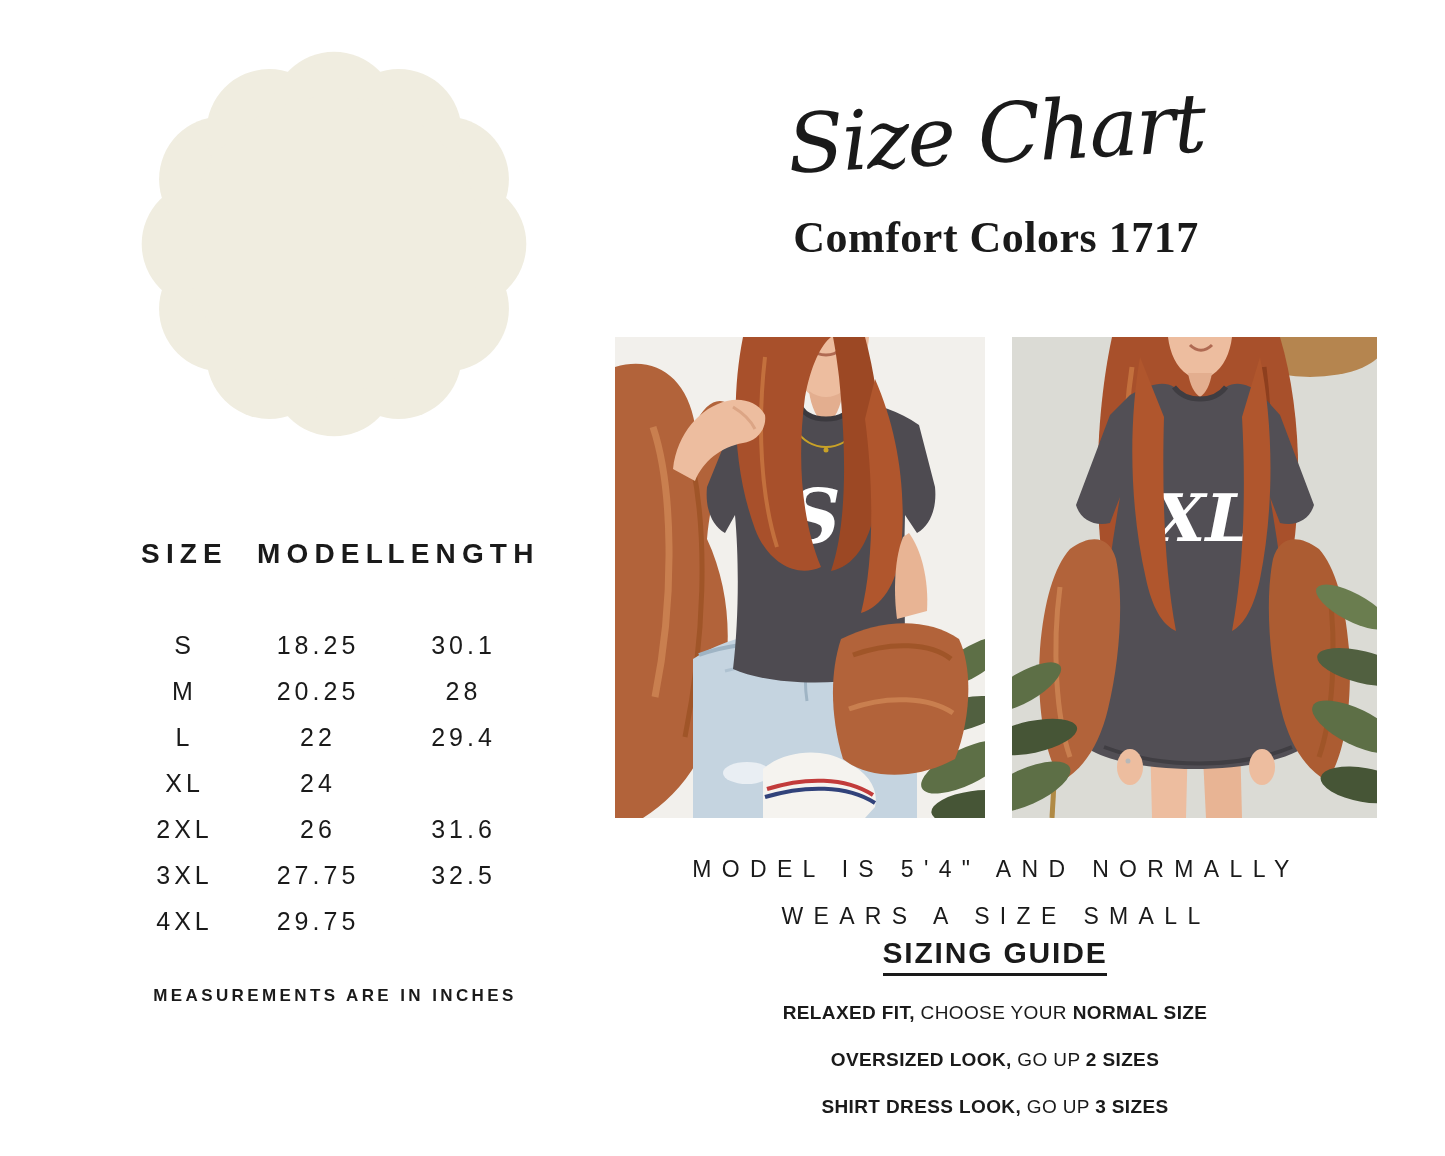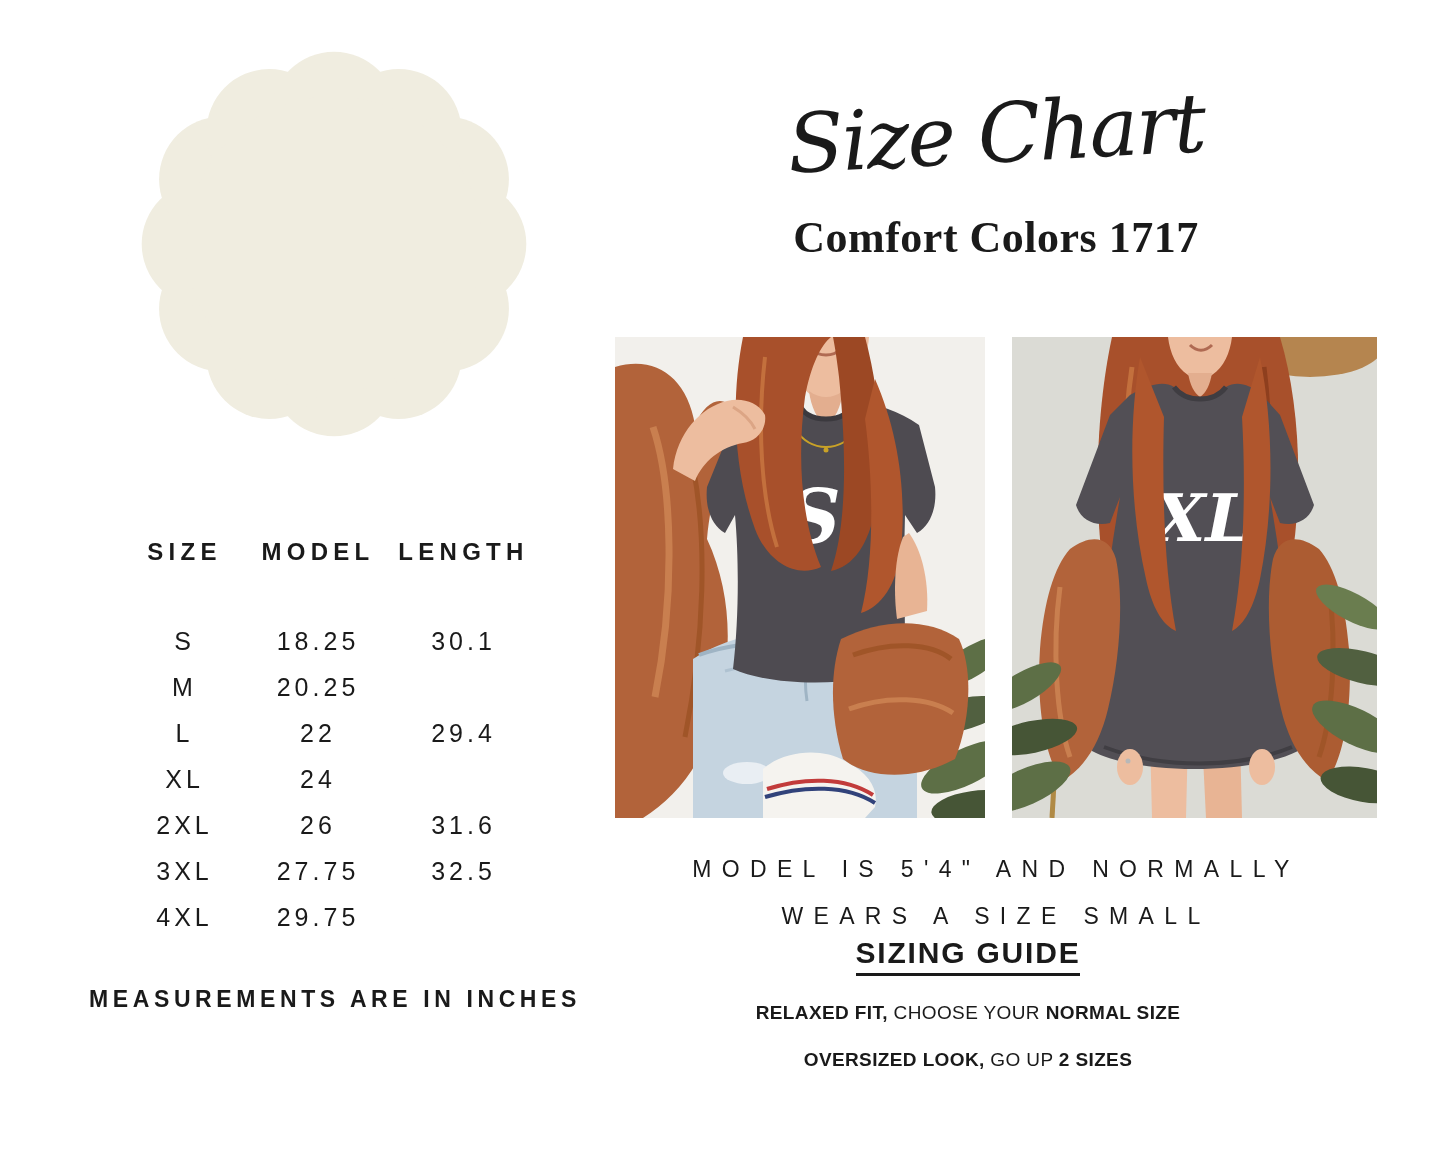--- a/index.html
+++ b/index.html
@@ -22,50 +22,50 @@
   }
   .brand-sub {
     font-family:"Liberation Serif", serif; font-size:44px; font-weight:700;
     margin:2px 0 0; letter-spacing:0.5px;
   }
 
   
   .size-table { position:absolute; left:112px; top:538px; width:436px; }
   .st-head {
     display:grid; grid-template-columns:145px 122px 169px;
-    font-size:24px; font-weight:700; letter-spacing:0.22em; text-align:center;
+    font-size:28px; font-weight:700; letter-spacing:0.22em; text-align:center;
   }
   .st-rows { margin-top:52px; }
   .st-row {
     display:grid; grid-template-columns:145px 122px 169px;
     height:46px; line-height:46px; font-size:25px; font-weight:500;
     letter-spacing:0.16em; text-align:center;
   }
   .measure-note {
     position:absolute; left:35px; top:986px; width:600px; text-align:center;
-    font-size:23px; font-weight:700; letter-spacing:0.2em;
+    font-size:17px; font-weight:700; letter-spacing:0.2em;
   }
 
   
   .photo { position:absolute; top:337px; height:481px; overflow:hidden; }
   .photo-left  { left:615px;  width:370px; }
   .photo-right { left:1012px; width:365px; }
   .photo svg { display:block; width:100%; height:100%; }
   .shirt-label {
     font-family:"DejaVu Serif", serif; font-style:italic; font-weight:700; fill:#ffffff;
   }
 
   
   .caption {
     position:absolute; left:596px; top:846px; width:800px; text-align:center;
     font-size:23px; font-weight:500; letter-spacing:0.45em; line-height:47px;
   }
 
   
-  .guide { position:absolute; left:568px; top:936px; width:800px; text-align:center; }
+  .guide { position:absolute; left:595px; top:936px; width:800px; text-align:center; }
   .guide-heading {
     display:inline-block; font-size:30px; font-weight:700; letter-spacing:0.06em;
     border-bottom:3px solid var(--ink,#1a1a1a); padding-bottom:3px; margin:0;
   }
   .guide-lines { margin-top:13px; font-size:19px; line-height:47px; letter-spacing:0.02em; }
   .guide-lines .b { font-weight:700; }
   .guide-lines .m { font-weight:400; }
 </style>
 </head>
 <body>
@@ -103,20 +103,21 @@
     </div>
     <div class="st-rows">
       <div class="st-row">
         <span>S</span>
         <span>18.25</span>
         <span>30.1</span>
       </div>
       <div class="st-row">
         <span>M</span>
         <span>20.25</span>
+        <span>28</span>
       </div>
       <div class="st-row">
         <span>L</span>
         <span>22</span>
         <span>29.4</span>
       </div>
       <div class="st-row">
         <span>XL</span>
         <span>24</span>
       </div>
@@ -259,16 +260,17 @@
   <div class="caption">
     <div>MODEL IS 5'4" AND NORMALLY</div>
     <div>WEARS A SIZE SMALL</div>
   </div>
 
   <section class="guide">
     <h3 class="guide-heading">SIZING GUIDE</h3>
     <div class="guide-lines">
       <div><span class="b">RELAXED FIT,</span><span class="m"> CHOOSE YOUR </span><span class="b">NORMAL SIZE</span></div>
       <div><span class="b">OVERSIZED LOOK,</span><span class="m"> GO UP </span><span class="b">2 SIZES</span></div>
+      <div><span class="b">SHIRT DRESS LOOK,</span><span class="m"> GO UP </span><span class="b">3 SIZES</span></div>
     </div>
   </section>
 
 </div>
 
 </body></html>

